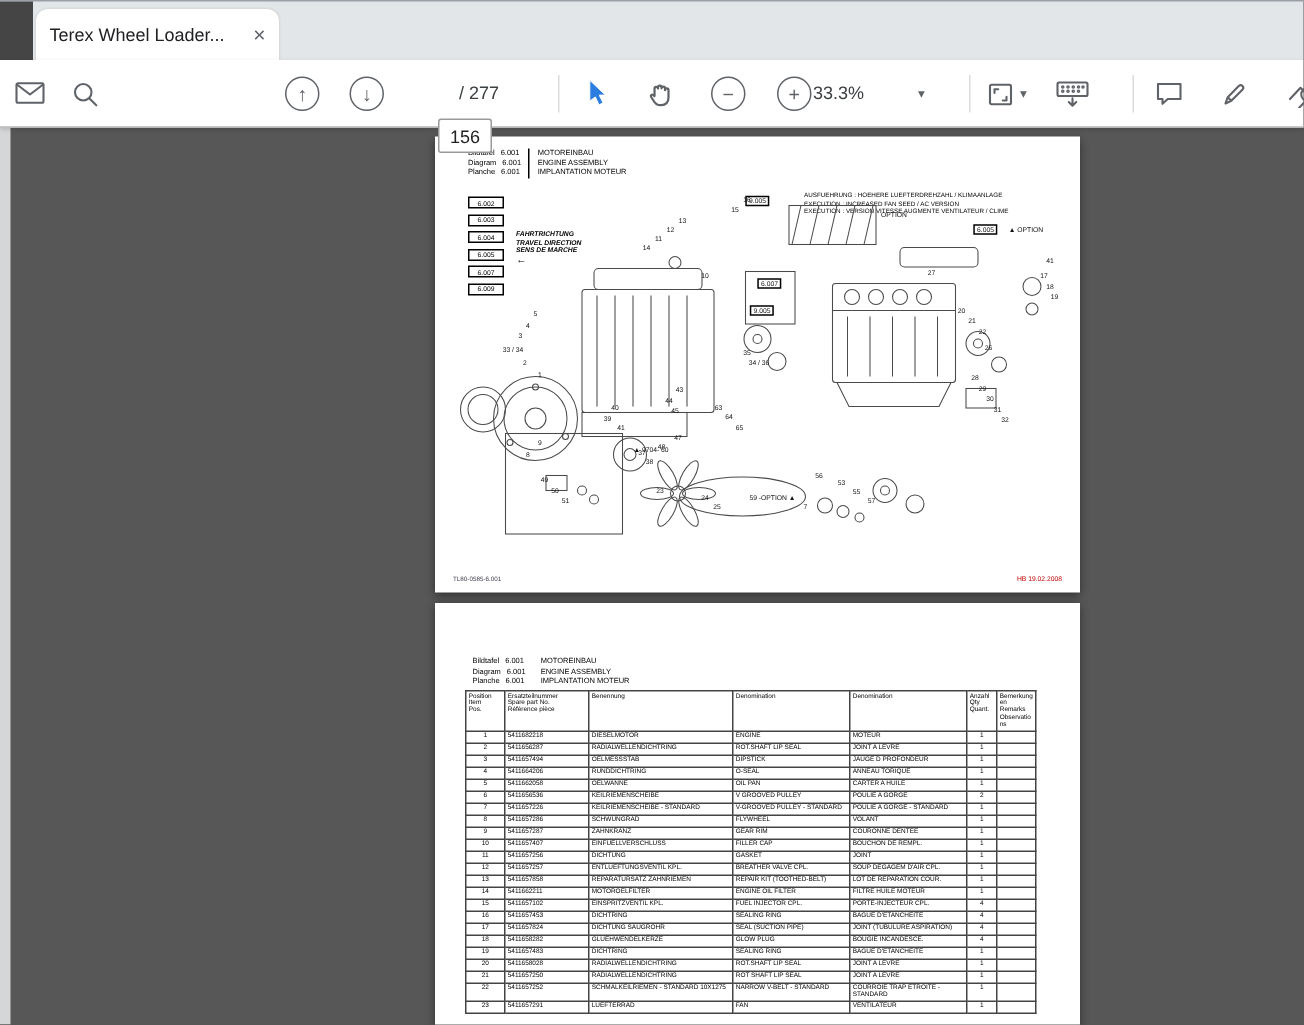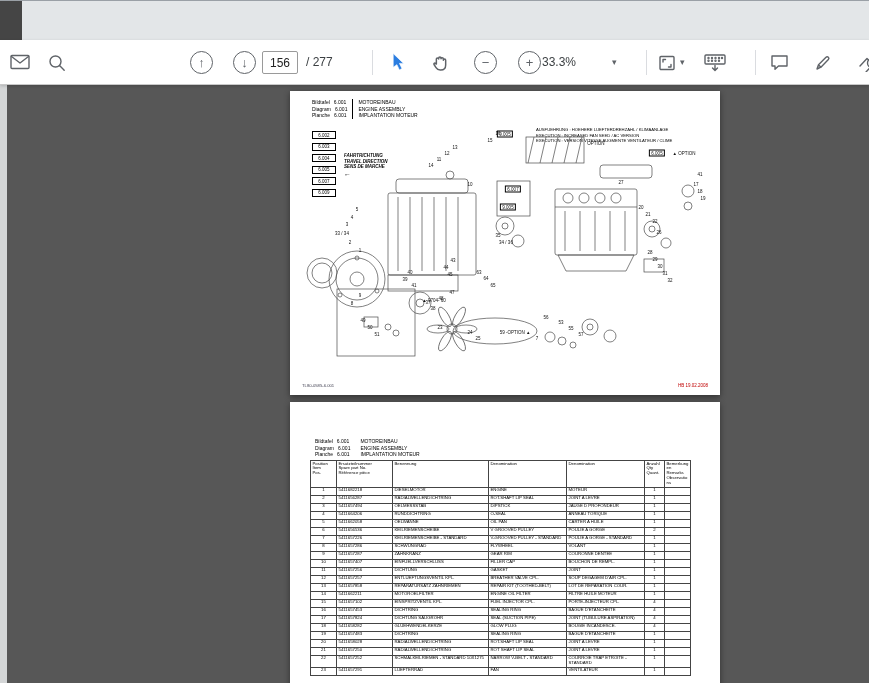--- a/index.html
+++ b/index.html
@@ -54,20 +54,24 @@
   table.parts th, table.parts td { border:0.5px solid #444; font-size:4.3px; line-height:1.15; padding:0.5px 1.5px; vertical-align:top; text-align:left; color:#000; font-weight:normal; word-wrap:break-word; }
   table.parts th { height:14px; }
   table.parts td { height:8px; }
   .c-center { text-align:center !important; }
 </style>
 </head>
 <body>
 
 <div class="tabbar">
   <div class="corner-block"></div>
+  <div class="tab">
+    <span class="tab-title">Terex Wheel Loader...</span>
+    <span class="tab-close">×</span>
+  </div>
 </div>
 
 <div class="toolbar">
   <span class="tb-icon" style="left:10px;">
     <svg class="tb-svg" width="20" height="16" viewBox="0 0 20 16">
         <rect x="1" y="1.5" width="18" height="13" rx="1"></rect>
         <path d="M1.5 2.5 L10 9 L18.5 2.5"></path>
       </svg>
   </span>
   <span class="tb-icon" style="left:48px;">
@@ -76,21 +80,21 @@
         <line x1="11.8" y1="11.8" x2="16.2" y2="16.2"></line>
       </svg>
   </span>
 
   <span class="tb-circle" style="left:190px;">
       <span>↑</span>
     </span>
   <span class="tb-circle" style="left:233px;">
       <span>↓</span>
     </span>
-  <input class="tb-input" style="left: 262px;" value="156">
+  <input class="tb-input" style="left: 292px; margin-top: 28px;" value="156">
   <span class="tb-text" style="left:306px;">/ 277</span>
 
   <span class="tb-sep" style="left:372px;"></span>
 
   <span class="tb-icon" style="left:392px; top:13px;">
     <svg width="13" height="18" viewBox="0 0 11 17">
         <path d="M0.5 0.5 L0.5 13.5 L4 11 L6.3 16 L8.8 14.7 L6.4 9.8 L10.3 9.8 Z" fill="#2b7de0" stroke="#ffffff" stroke-width="0.6"></path>
       </svg>
   </span>
   <span class="tb-icon" style="left:430px;">

